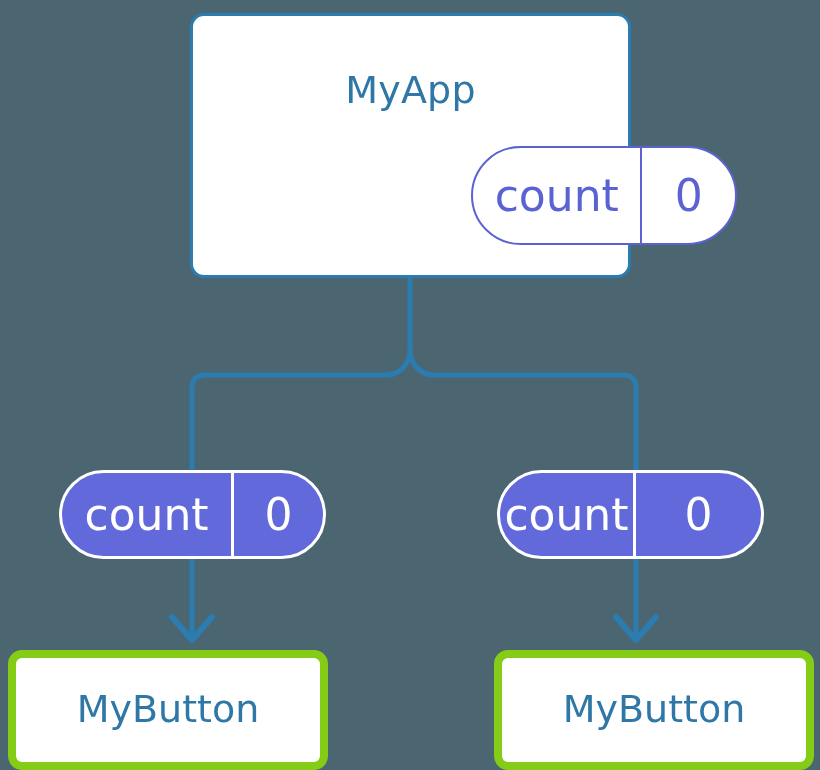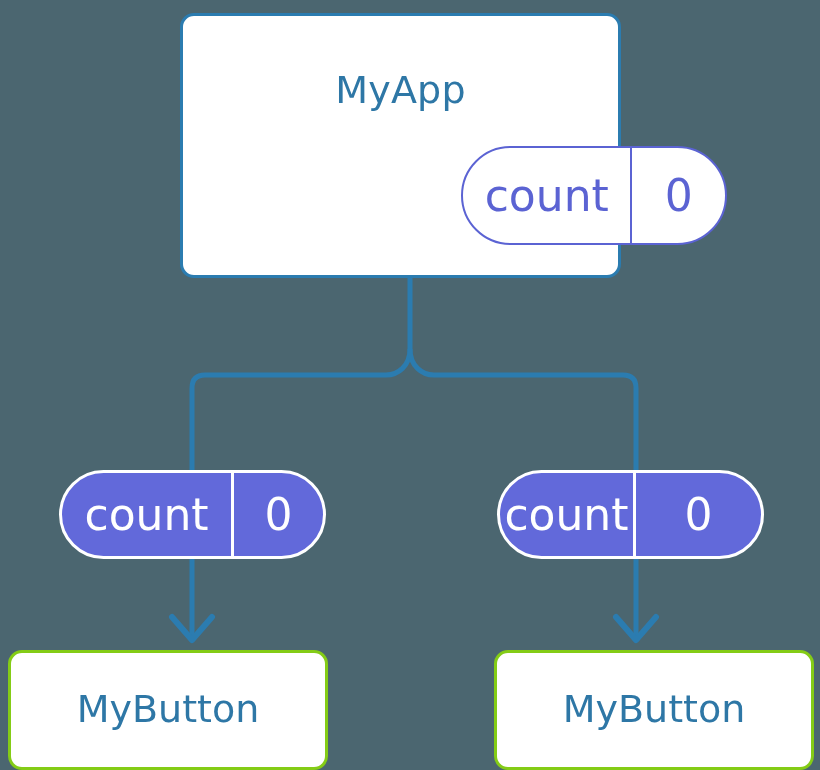--- a/index.html
+++ b/index.html
@@ -29,21 +29,21 @@
 
   
   .component-box {
     position: absolute;
     box-sizing: border-box;
     background: #ffffff;
     border: 3px solid #2b7cb0;
     border-radius: 14px;
   }
   #app-box {
-    left: 180px;
+    left: 190px;
     top: 13px;
     width: 441px;
     height: 265px;
   }
   #app-title {
     position: absolute;
     left: 0;
     top: 52px;
     width: 100%;
     text-align: center;
@@ -125,21 +125,21 @@
     z-index: 3;
   }
   #props-pill-right .pill-key { width: 139px; }
   #props-pill-right .pill-val { width: 128px; }
 
   
   .leaf-box {
     position: absolute;
     box-sizing: border-box;
     background: #ffffff;
-    border: 3px solid #84cc16;
+    border: 8px solid #84cc16;
     border-radius: 14px;
     display: flex;
     align-items: center;
     justify-content: center;
     z-index: 3;
   }
   #button-box-left {
     left: 8px;
     top: 650px;
     width: 320px;

